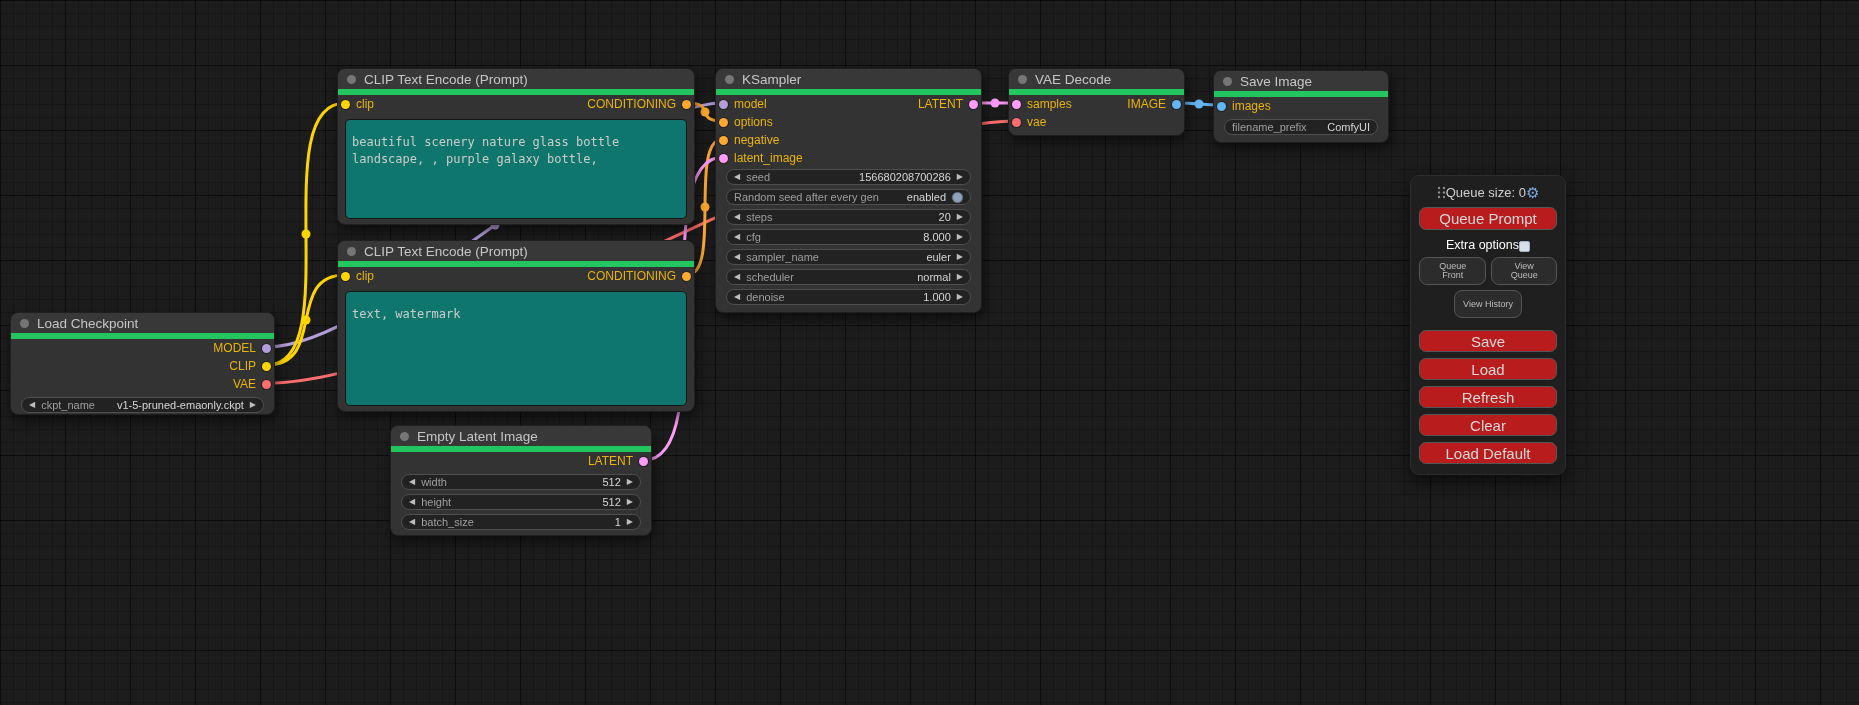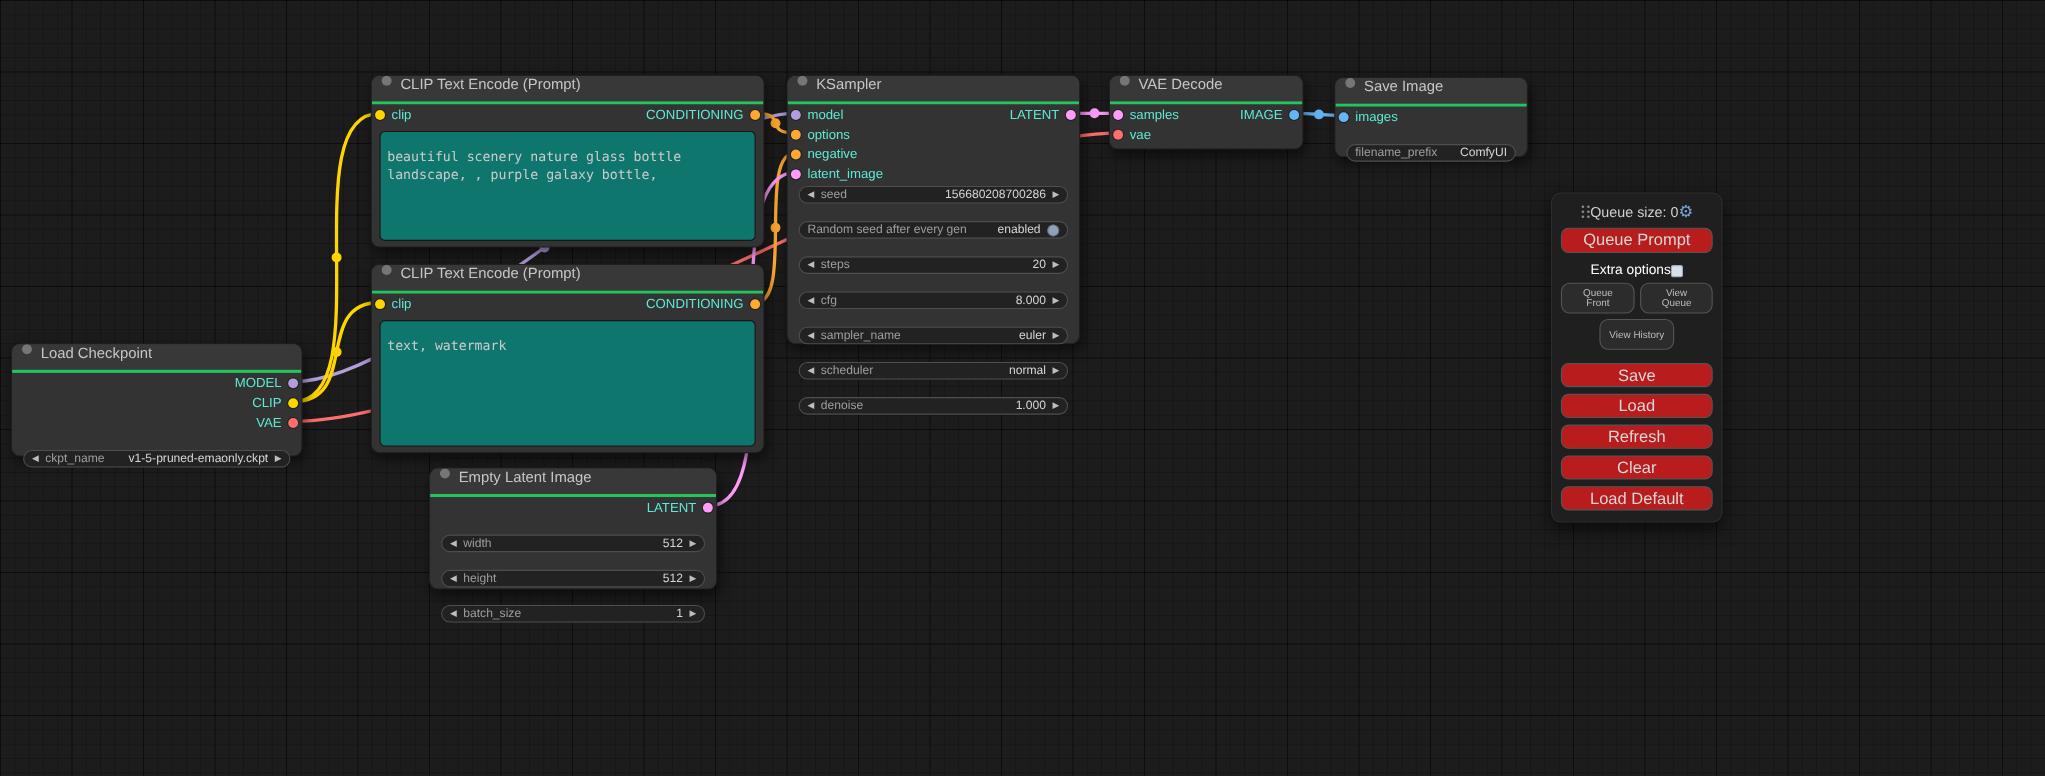--- a/index.html
+++ b/index.html
@@ -14,33 +14,33 @@
       linear-gradient(90deg,rgba(0,0,0,.38) 1px,transparent 1px);
     background-size:13px 13px,13px 13px,65px 65px,65px 65px;
     position:relative;
     color:#b8b8b8;
   }
   .wires{position:absolute;left:0;top:0;z-index:1;pointer-events:none}
   .wires path{fill:none;stroke-width:3;stroke-linecap:round}
 
   .node{position:absolute;z-index:2;background:#333333;border:1px solid #1f1f1f;
         border-radius:8px;box-shadow:2px 5px 12px rgba(0,0,0,.55)}
-  .node-title{height:26px;display:flex;gap:8px;padding:0 9px;
-        background:#383838;border-radius:7px 7px 0 0;border-bottom:3px solid #22c55e;
+  .node-title{height:26px;display:flex;align-items:center;gap:8px;padding:0 9px;
+        background:#383838;border-radius:7px 7px 0 0;border-bottom:6px solid #22c55e;
         font-size:13.5px;color:#c6c6c6;white-space:nowrap;overflow:hidden}
   .collapse-dot{width:9px;height:9px;border-radius:50%;background:#767676;flex:0 0 auto}
   .slot-row{height:18px;display:flex;justify-content:space-between;
-        padding:0 3px;font-size:12px;color:#5eead4}
+        padding:0 3px;font-size:12px;color:#eab308}
   .slot-in{display:flex;align-items:center;gap:6px}
   .slot-out{display:flex;align-items:center;gap:6px;margin-left:auto}
   .dot{width:9px;height:9px;border-radius:50%;flex:0 0 auto;box-shadow:0 0 0 1px rgba(0,0,0,.35)}
   .dc-model{background:#B39DDB}.dc-clip{background:#FFD500}.dc-vae{background:#FF6E6E}
   .dc-cond{background:#FFA931}.dc-latent{background:#FF9CF9}.dc-image{background:#64B5F6}
 
-  .widget{height:16px;margin:16px 10px;background:#222222;border:1px solid #4e4e4e;
+  .widget{height:16px;margin:4px 10px;background:#222222;border:1px solid #4e4e4e;
         border-radius:9px;display:flex;align-items:center;padding:0 7px;gap:6px;
         font-size:11px;white-space:nowrap;overflow:hidden}
   .wlabel{color:#9f9f9f}
   .wvalue{margin-left:auto;color:#d6d6d6}
   .warrow{color:#bdbdbd;font-size:8px;line-height:1;flex:0 0 auto}
   .toggle-knob{width:11px;height:11px;border-radius:50%;background:#8fa3b8;flex:0 0 auto;
         box-shadow:inset 0 0 0 1px rgba(0,0,0,.3)}
 
   .prompt-box{position:absolute;left:7px;right:7px;background:#0f766e;border:1px solid #161616;
         border-radius:5px;color:#cccccc;font-family:"DejaVu Sans Mono",monospace;

